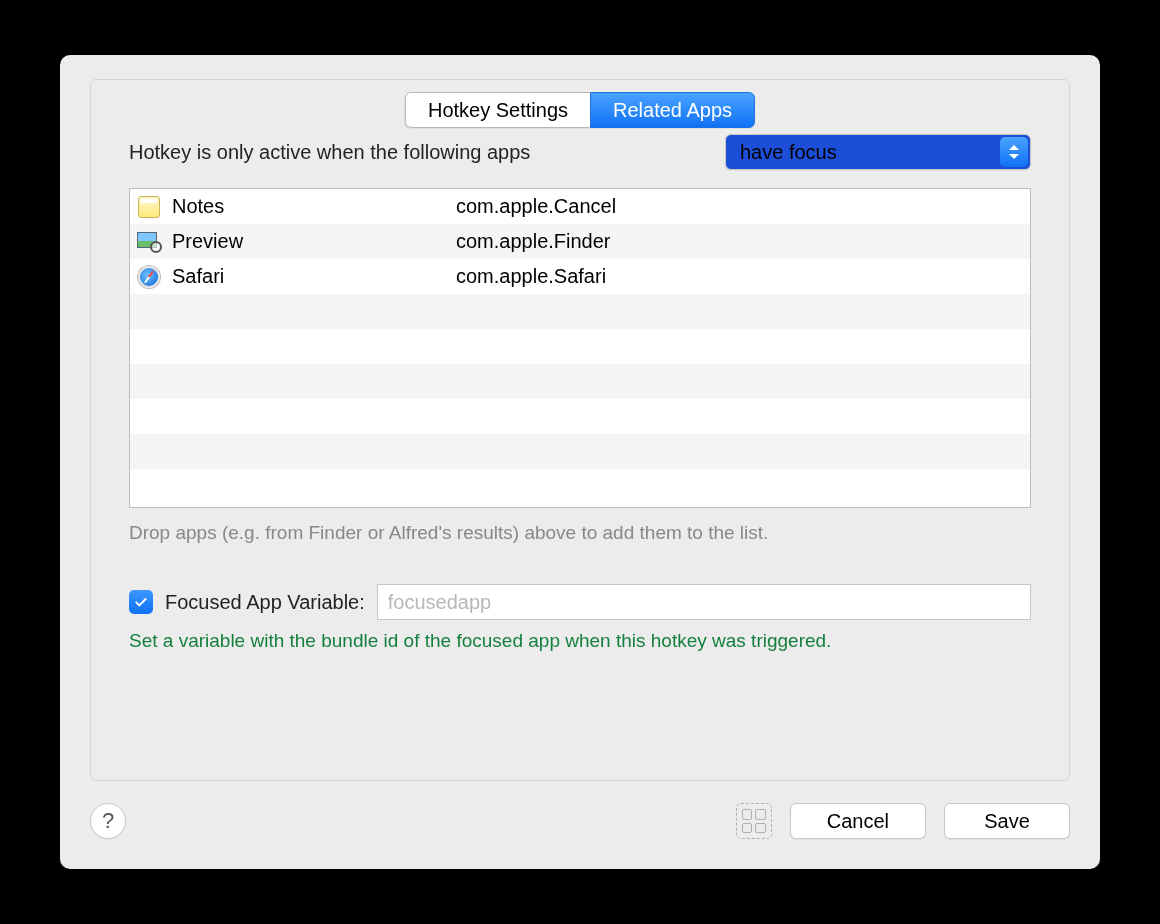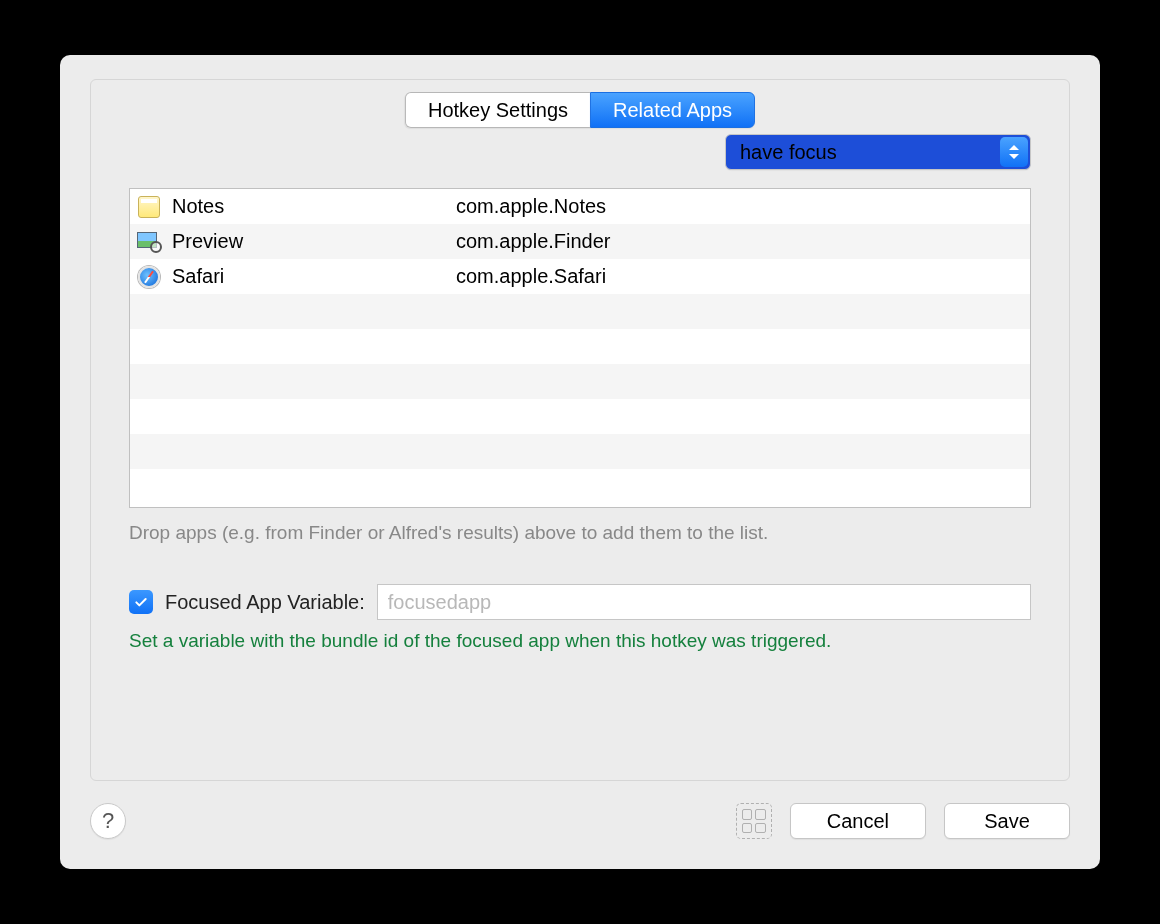--- a/index.html
+++ b/index.html
@@ -313,33 +313,34 @@
 <div class="window">
 
   <div class="inner-panel">
 
     <div class="tabs">
       <div class="tab">Hotkey Settings</div>
       <div class="tab active">Related Apps</div>
     </div>
 
     <div class="row-filter">
+      <span class="row-filter-label">Hotkey is only active when the following apps</span>
       <div class="select">
         <span>have focus</span>
         <div class="select-stepper"></div>
       </div>
     </div>
 
     <div class="app-table" id="app-table">
         <div class="app-row">
           <div class="app-icon">
             <div class="notes-icon"></div>
           </div>
           <div class="app-name">Notes</div>
-          <div class="app-bundle">com.apple.Notes</div>
+          <div class="app-bundle">com.apple.Cancel</div>
         </div>
         <div class="app-row">
           <div class="app-icon">
             <div class="preview-icon">
               <div class="photo"></div>
               <div class="lens"></div>
             </div>
           </div>
           <div class="app-name">Preview</div>
           <div class="app-bundle">com.apple.Finder</div>

